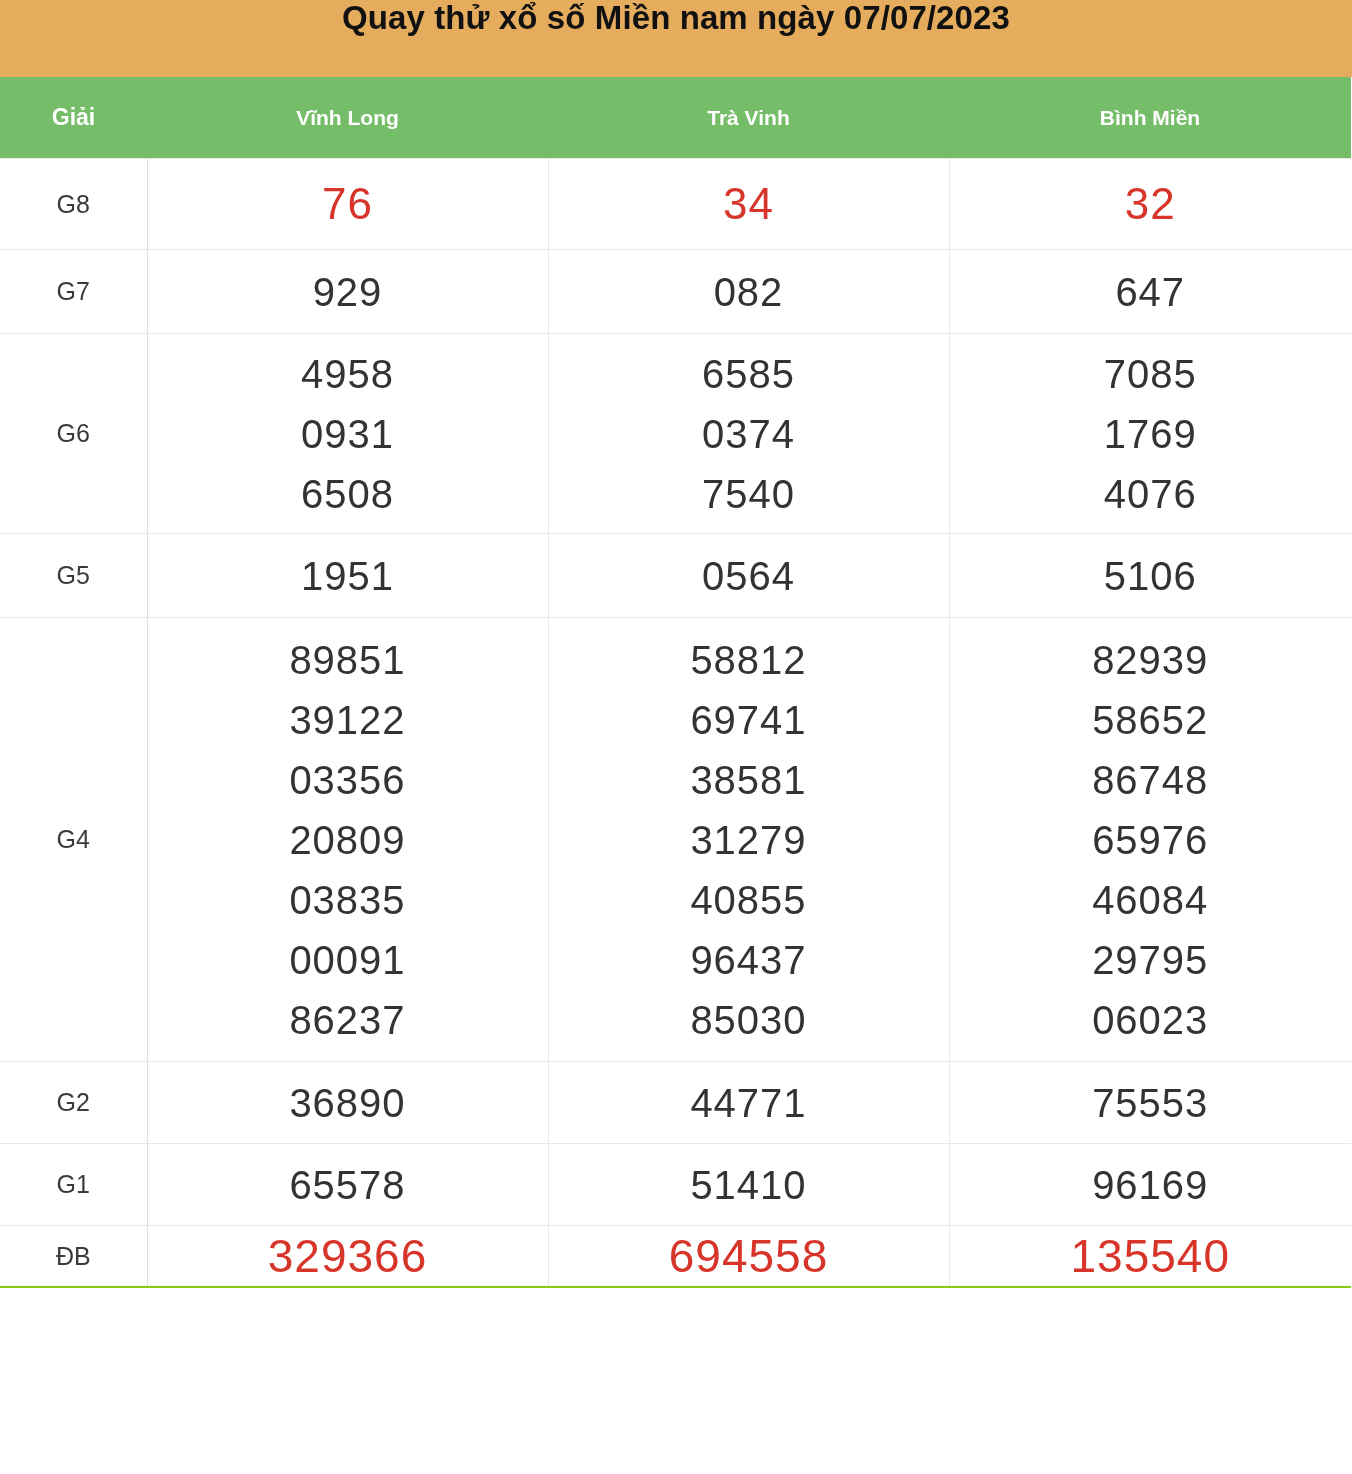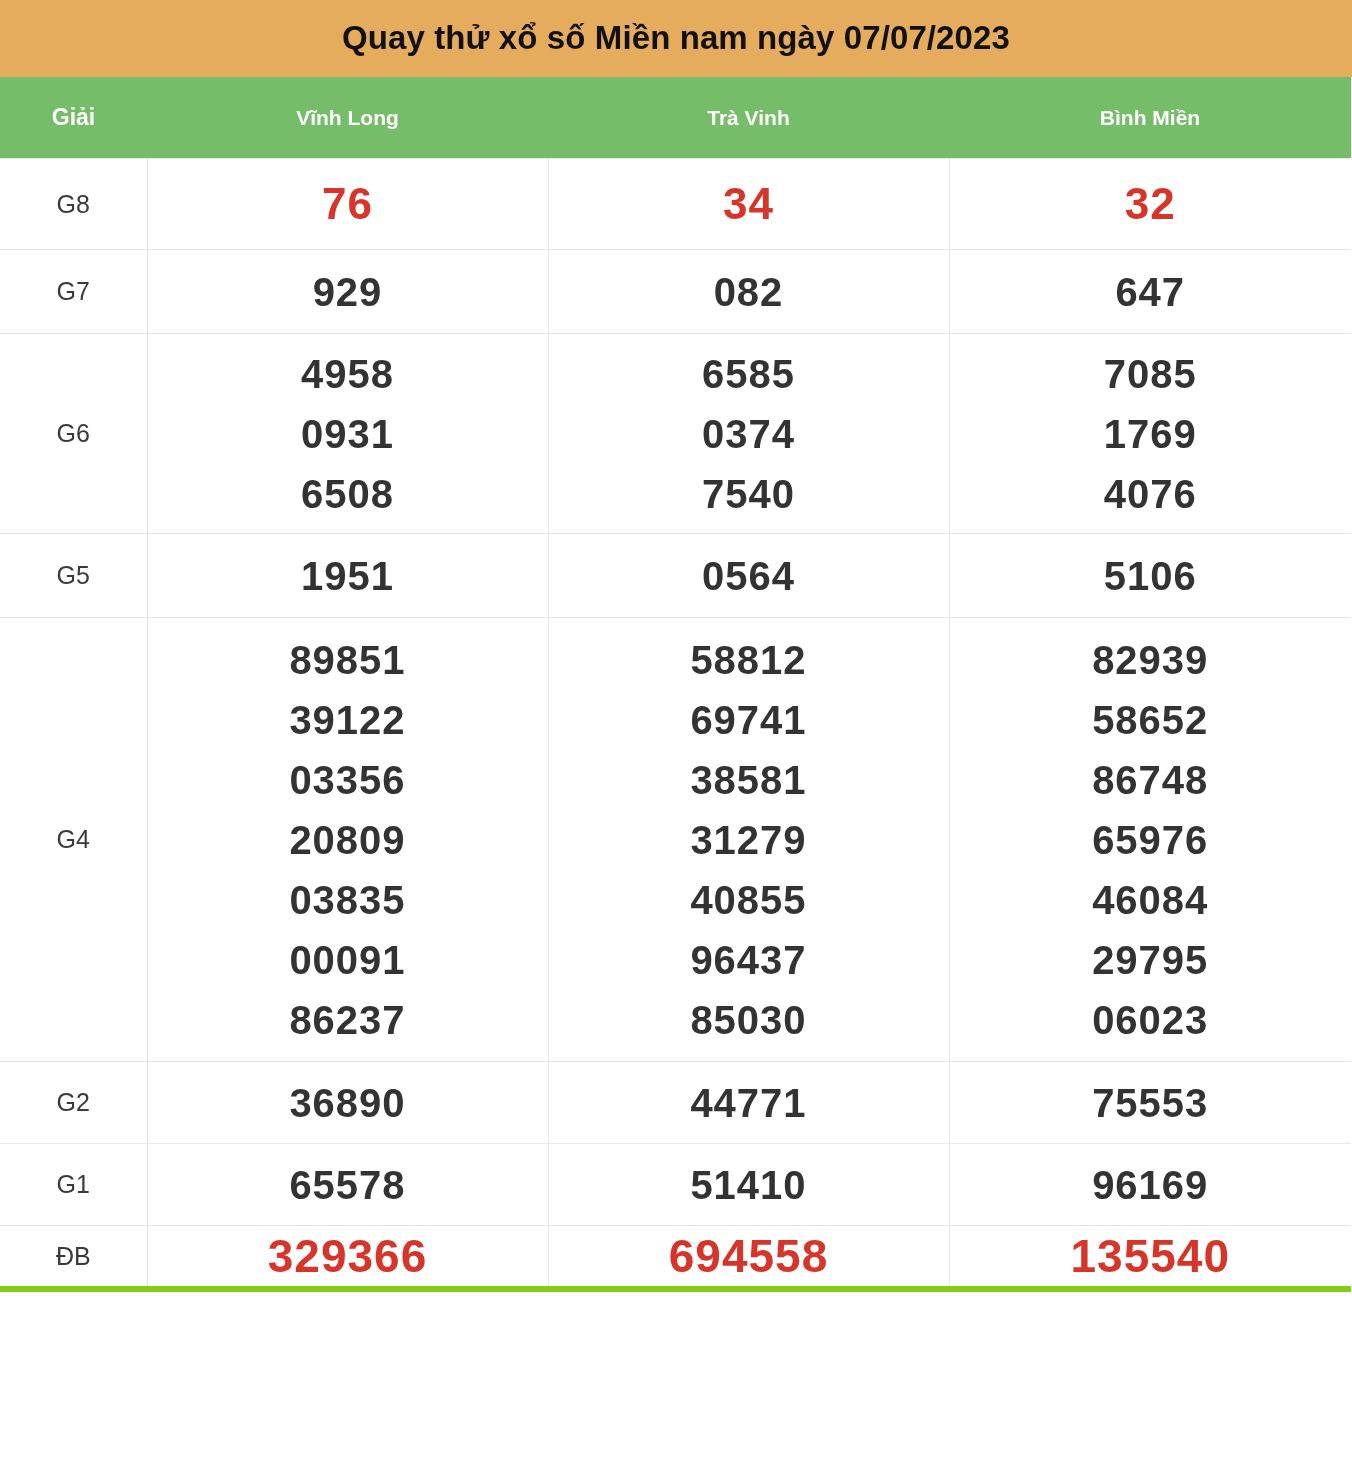--- a/index.html
+++ b/index.html
@@ -18,21 +18,20 @@
   .lottery-wrap {
     width: 1352px;
     box-sizing: border-box;
   }
 
   
   .title-bar {
     height: 77px;
     background: #e5ac5e;
     display: flex;
-    align-items: center;
     justify-content: center;
     box-sizing: border-box;
   }
   .title-text {
     font-size: 33px;
     font-weight: bold;
     color: #111111;
     letter-spacing: 0.1px;
     text-align: center;
     line-height: 1.1;
@@ -79,27 +78,27 @@
   }
   tbody td.prize-cell {
     border-right: 1px solid #e2e2e2;
     border-left: none;
     font-size: 25px;
     font-weight: normal;
     color: #3a3a3a;
   }
   tbody td.num-cell {
     font-size: 40px;
-    font-weight: bold;
+    font-weight: normal;
     color: #333333;
     line-height: 60px;
     letter-spacing: 1px;
   }
   tbody tr:last-child td {
-    border-bottom: 6px solid #84cc16;
+    border-bottom: 2px solid #84cc16;
   }
   tbody td:last-child {
     border-right: none;
   }
 
   
   .num-cell.red {
     color: #d7342a;
   }
   .num-cell.size-g8 { font-size: 44px; }

